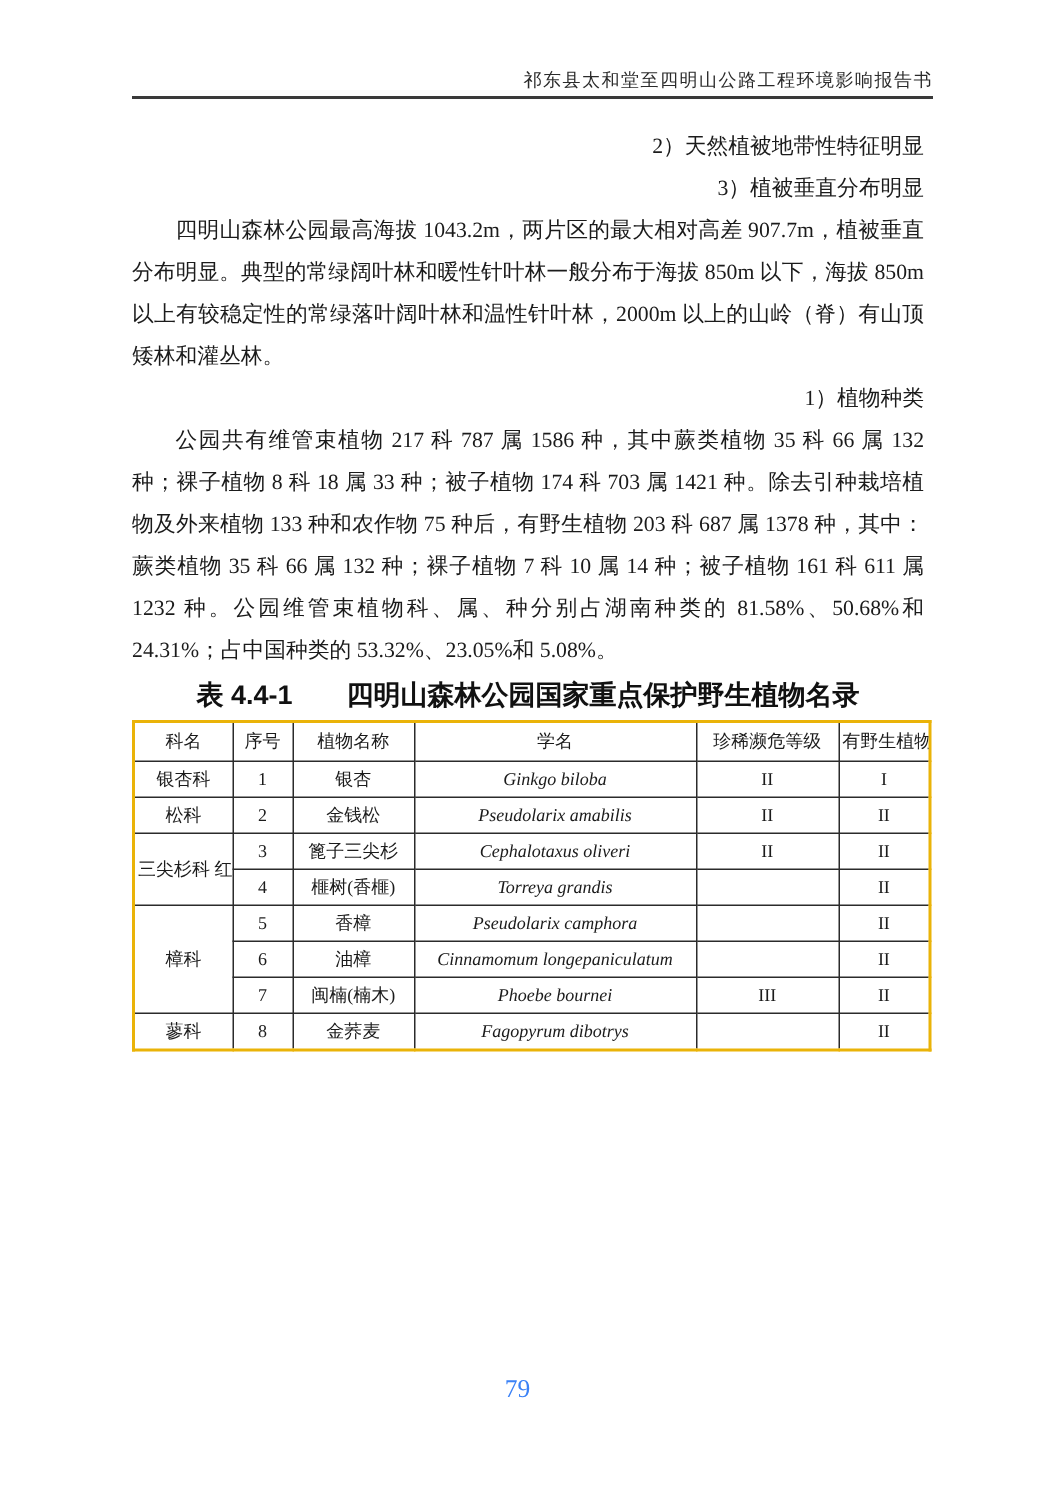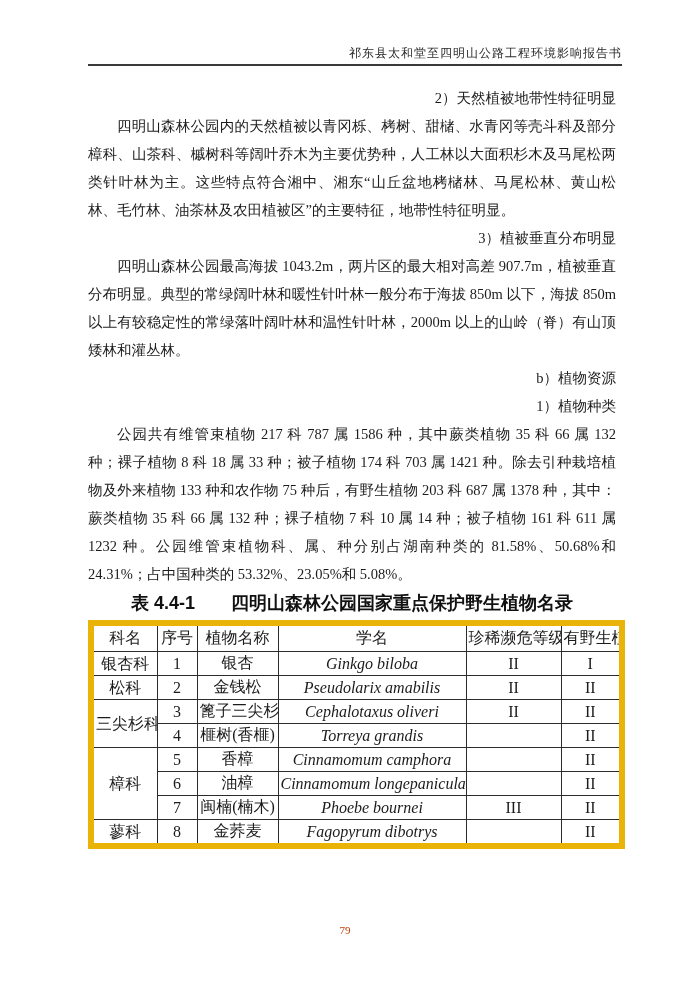--- a/index.html
+++ b/index.html
@@ -42,23 +42,23 @@
     font-family: "Liberation Sans", "DejaVu Sans", sans-serif;
     font-weight: bold;
     font-size: 18px;
     line-height: 26px;
     color: #111;
   }
   .table-title .tt-gap { display:inline-block; width: 2em; }
   table.plants {
     width: 100%;
     border-collapse: collapse;
-    border: 6px solid #eab308;
+    border: 2px solid #eab308;
     table-layout: fixed;
-    font-size: 16px;
+    font-size: 12px;
   }
   table.plants th, table.plants td {
     border: 1px solid #2b2b2b;
     text-align: center;
     vertical-align: middle;
     padding: 0 2px;
     height: 23px;
     font-weight: normal;
     color: #1b1b1b;
     overflow: hidden;
@@ -68,39 +68,37 @@
   td.family-cell { white-space: pre-line; line-height: 17px; }
   td.latin-cell {
     font-style: italic;
     font-family: Liberation Serif, serif;
   }
   .page-footer {
     position: absolute;
     left: 0; right: 10px;
     bottom: 54px;
     text-align: center;
-    font-size: 11px;
-    color: #c2410c;
+    font-size: 17px;
+    color: #3b82f6;
   }
 </style>
 </head>
 <body>
 
 <div class="page">
 
   <div class="running-header">祁东县太和堂至四明山公路工程环境影响报告书</div>
 
   <div class="content">
     <p class="heading">2）天然植被地带性特征明显</p>
-    <p class="para">四明山森林公园内的天然植被以青冈栎、栲树、甜槠、水青冈等壳斗科及部分樟科、山茶科、槭树科等阔叶乔木为主要优势种，人工林以大面积杉木及马尾松两类针叶林为主。这些特点符合湘中、湘东“山丘盆地栲槠林、马尾松林、黄山松林、毛竹林、油茶林及农田植被区”的主要特征，地带性特征明显。</p>
 
     <p class="heading">3）植被垂直分布明显</p>
     <p class="para">四明山森林公园最高海拔 1043.2m，两片区的最大相对高差 907.7m，植被垂直分布明显。典型的常绿阔叶林和暖性针叶林一般分布于海拔 850m 以下，海拔 850m 以上有较稳定性的常绿落叶阔叶林和温性针叶林，2000m 以上的山岭（脊）有山顶矮林和灌丛林。</p>
 
-    <p class="heading">b）植物资源</p>
     <p class="heading">1）植物种类</p>
 
     <p class="para">公园共有维管束植物 217 科 787 属 1586 种，其中蕨类植物 35 科 66 属 132 种；裸子植物 8 科 18 属 33 种；被子植物 174 科 703 属 1421 种。除去引种栽培植物及外来植物 133 种和农作物 75 种后，有野生植物 203 科 687 属 1378 种，其中：蕨类植物 35 科 66 属 132 种；裸子植物 7 科 10 属 14 种；被子植物 161 科 611 属 1232 种。公园维管束植物科、属、种分别占湖南种类的 81.58%、50.68%和 24.31%；占中国种类的 53.32%、23.05%和 5.08%。</p>
 
     <p class="table-title"><span>表 4.4-1</span><span class="tt-gap"></span><span>四明山森林公园国家重点保护野生植物名录</span></p>
 
     <table class="plants">
       <colgroup>
         <col style="width:66px">
         <col style="width:40px">
@@ -149,21 +147,21 @@
           <td>4</td>
           <td>榧树(香榧)</td>
           <td class="latin-cell">Torreya grandis</td>
           <td></td>
           <td>II</td>
         </tr>
         <tr>
           <td class="family-cell" rowspan="3">樟科</td>
           <td>5</td>
           <td>香樟</td>
-          <td class="latin-cell">Cinnamomum camphora</td>
+          <td class="latin-cell">Pseudolarix camphora</td>
           <td></td>
           <td>II</td>
         </tr>
         <tr>
           <td>6</td>
           <td>油樟</td>
           <td class="latin-cell">Cinnamomum longepaniculatum</td>
           <td></td>
           <td>II</td>
         </tr>

